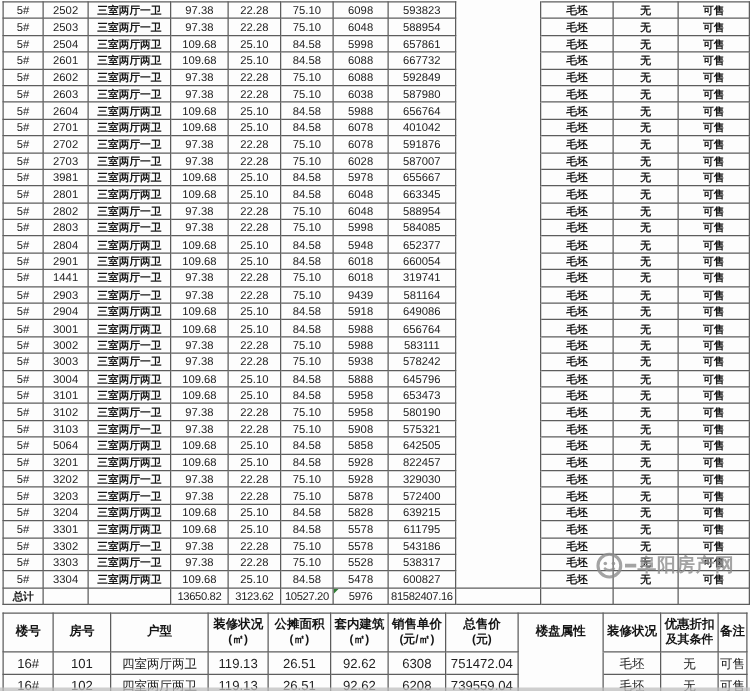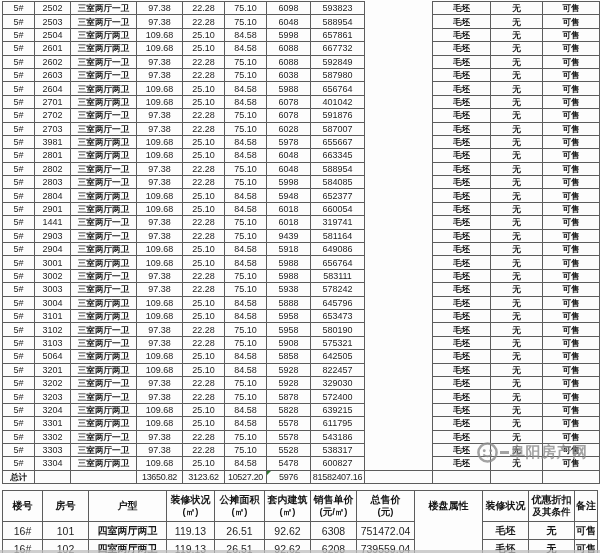--- a/index.html
+++ b/index.html
@@ -18,21 +18,21 @@
   .tri{position:absolute;left:0;top:0;width:0;height:0;
        border-top:4px solid #2f7d32;border-right:4px solid transparent;}
   
   .t16{position:absolute;left:2px;top:490px;width:595px;}
   .t16 th{border:1px solid #5d5d5d;font-size:10px;font-weight:600;color:#151515;
           padding:2px 0;height:26px;line-height:1.25;white-space:nowrap;overflow:hidden;}
   .t16 th .sub{font-size:9.5px;font-weight:600;}
   .t16 th.prop{border-bottom:0;}
   .t16 td{border:1px solid #5d5d5d;font-size:10.5px;height:17px;text-align:center;
           color:#1e1e1e;white-space:nowrap;overflow:hidden;padding:0 1px;}
-  .t16 td.cjk{font-weight:700;font-size:10px;color:#151515;}
+  .t16 td.cjk{font-weight:400;font-size:10px;color:#151515;}
   .t16 td.prop{border-top:0;border-bottom:0;}
   
   .watermark{position:absolute;left:476px;top:441px;z-index:6;display:flex;
              align-items:center;opacity:.8;pointer-events:none;}
   .wm-dash{width:9px;height:2.5px;background:#8d8d8d;margin:0 1px;}
   .wm-text{font-size:15px;font-weight:700;color:#8d8d8d;letter-spacing:.5px;
            white-space:nowrap;}
   
   .bottom-edge{position:absolute;left:0;bottom:0;width:600px;height:3px;
                background:#bdbdbd;opacity:.75;z-index:7;}

